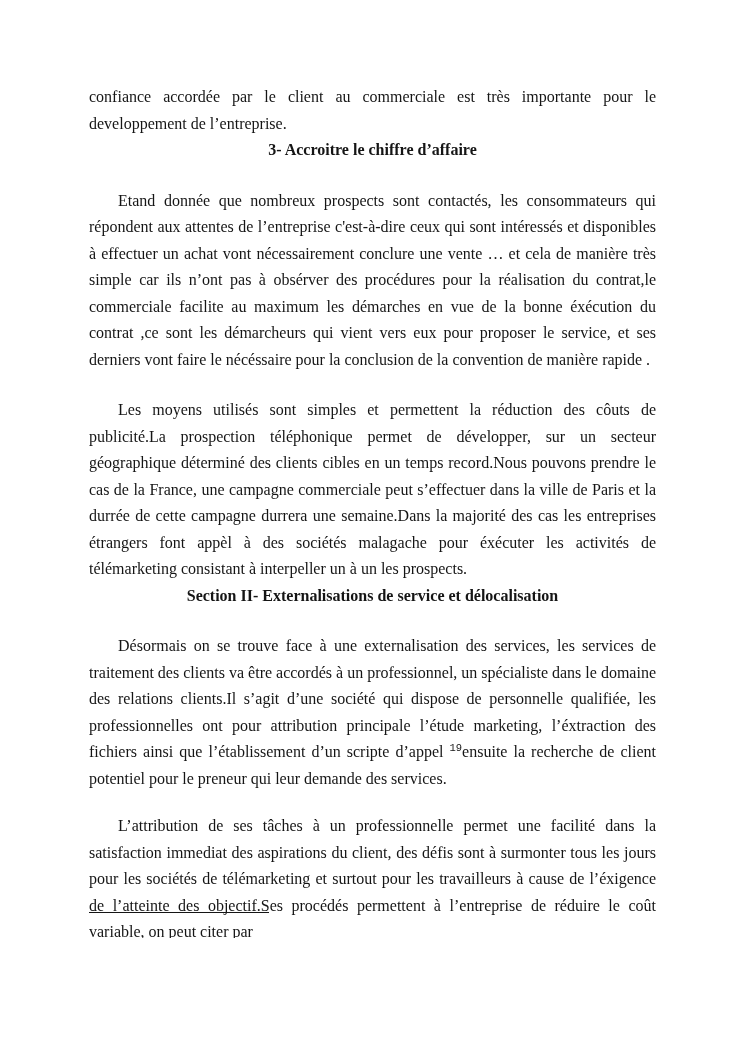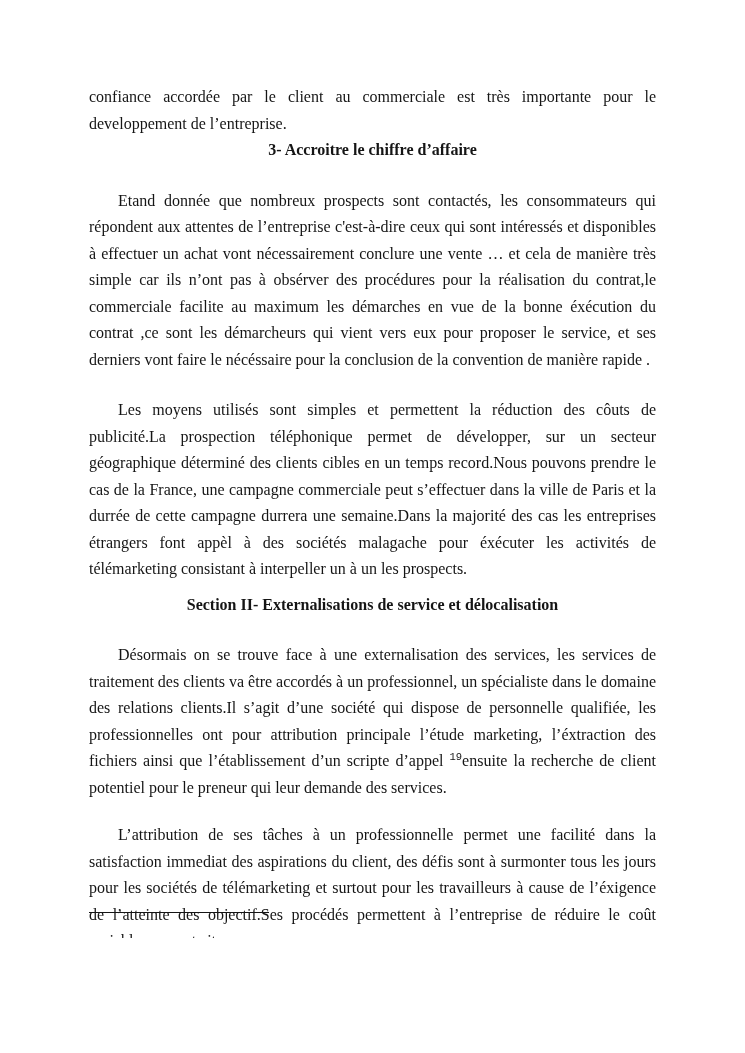--- a/index.html
+++ b/index.html
@@ -30,21 +30,21 @@
   }
   .heading {
     margin: 0;
     font-weight: bold;
     font-size: 16px;
     line-height: 26.5px;
     text-align: center;
   }
   .mt-h { }
   .mt-p { margin-top: 24px; }
-  .mt-h2 { margin-top: 9px; }
+  .mt-h2 { }
   .mt-p2 { margin-top: 21px; }
   sup.note-ref {
     font-size: 10.5px;
     line-height: 0;
     vertical-align: super;
     font-family: Liberation Mono, monospace;
   }
   .footnote-area {
     position: absolute;
     left: 89px;

